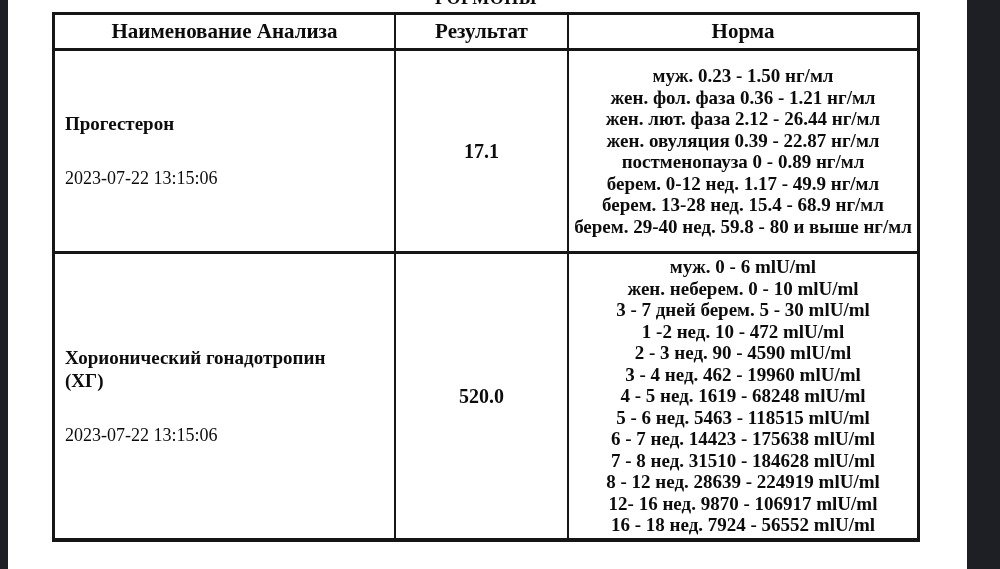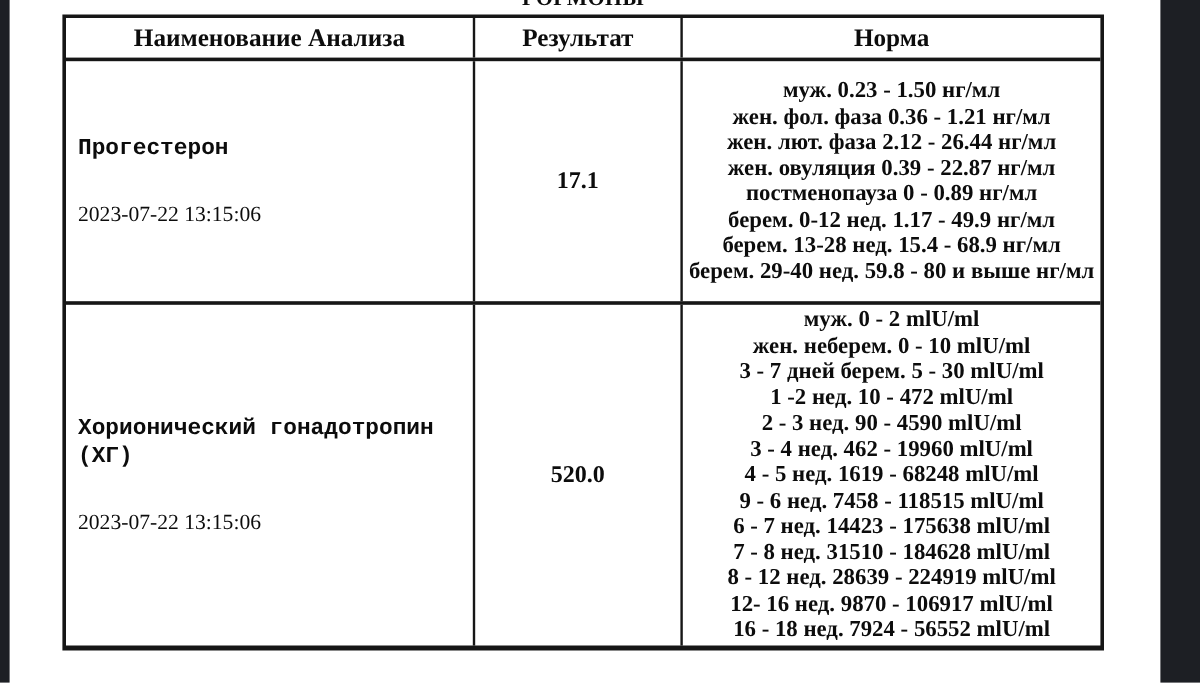--- a/index.html
+++ b/index.html
@@ -78,21 +78,20 @@
     display: flex;
     flex-direction: column;
     justify-content: center;
     padding: 4px 10px;
   }
   .analysis-name {
     font-weight: bold;
     font-size: 19px;
     line-height: 23px;
     max-width: 300px;
-    font-family: Liberation Mono, monospace;
   }
   .analysis-datetime {
     font-size: 18px;
     line-height: 23px;
     margin-top: 32px;
   }
   .result-cell {
     display: flex;
     align-items: center;
     justify-content: center;
@@ -144,28 +143,28 @@
           </div>
   </div>
 
   <div class="grid-row trow">
     <div class="cell v-div name-cell">
       <div class="analysis-name">Хорионический гонадотропин (ХГ)</div>
       <div class="analysis-datetime">2023-07-22 13:15:06</div>
     </div>
     <div class="cell v-div result-cell">520.0</div>
     <div class="cell norm-cell">
-            <div class="norm-line">муж. 0 - 2 mlU/ml</div>
+            <div class="norm-line">муж. 0 - 6 mlU/ml</div>
             <div class="norm-line">жен. неберем. 0 - 10 mlU/ml</div>
             <div class="norm-line">3 - 7 дней берем. 5 - 30 mlU/ml</div>
             <div class="norm-line">1 -2 нед. 10 - 472 mlU/ml</div>
             <div class="norm-line">2 - 3 нед. 90 - 4590 mlU/ml</div>
             <div class="norm-line">3 - 4 нед. 462 - 19960 mlU/ml</div>
             <div class="norm-line">4 - 5 нед. 1619 - 68248 mlU/ml</div>
-            <div class="norm-line">9 - 6 нед. 7458 - 118515 mlU/ml</div>
+            <div class="norm-line">5 - 6 нед. 5463 - 118515 mlU/ml</div>
             <div class="norm-line">6 - 7 нед. 14423 - 175638 mlU/ml</div>
             <div class="norm-line">7 - 8 нед. 31510 - 184628 mlU/ml</div>
             <div class="norm-line">8 - 12 нед. 28639 - 224919 mlU/ml</div>
             <div class="norm-line">12- 16 нед. 9870 - 106917 mlU/ml</div>
             <div class="norm-line">16 - 18 нед. 7924 - 56552 mlU/ml</div>
           </div>
   </div>
 </div>
   </div>
 

